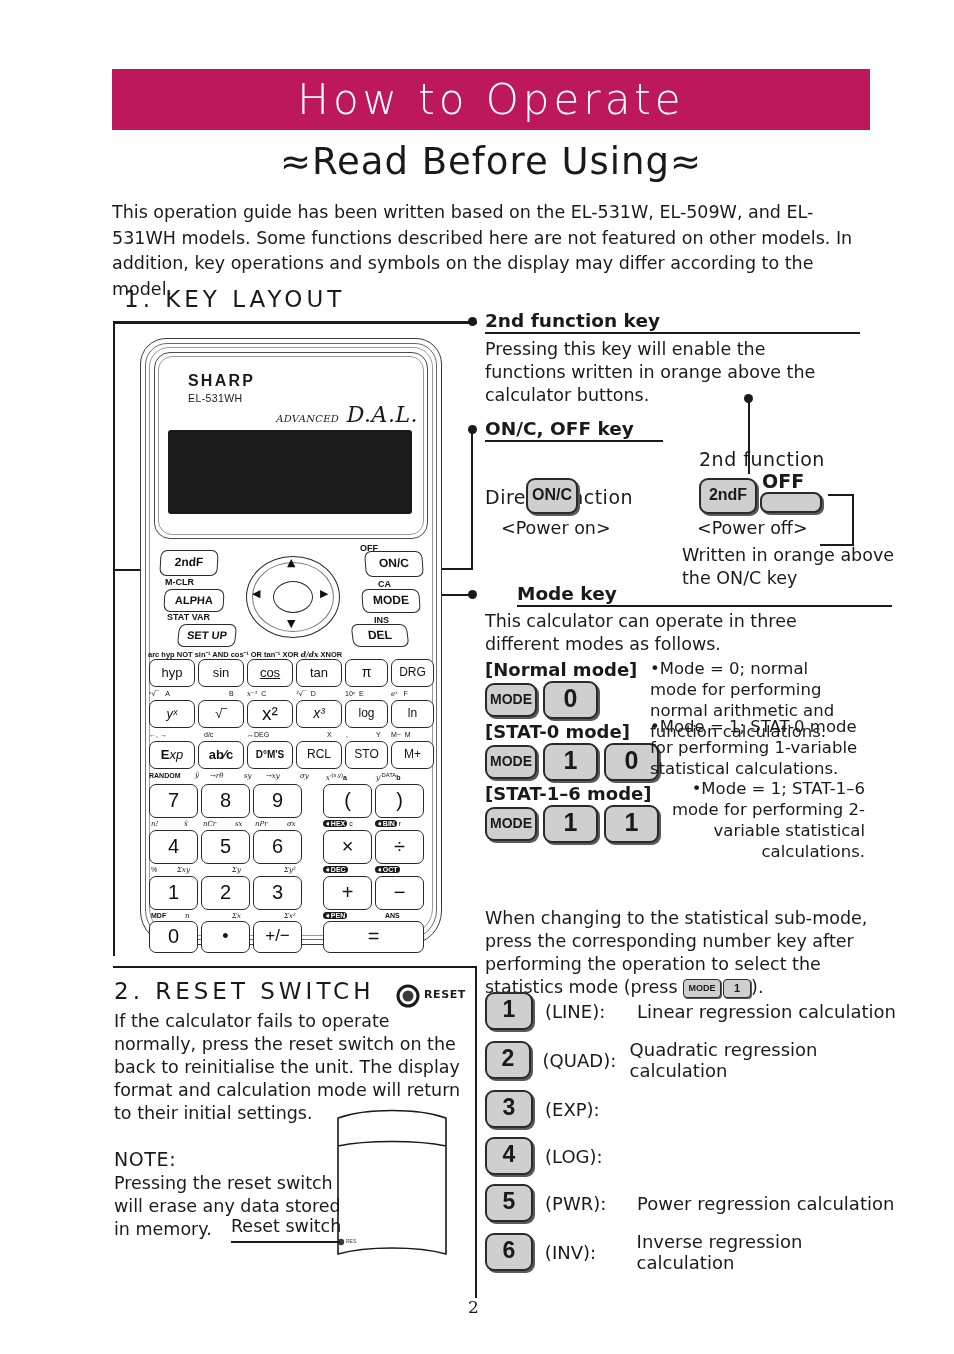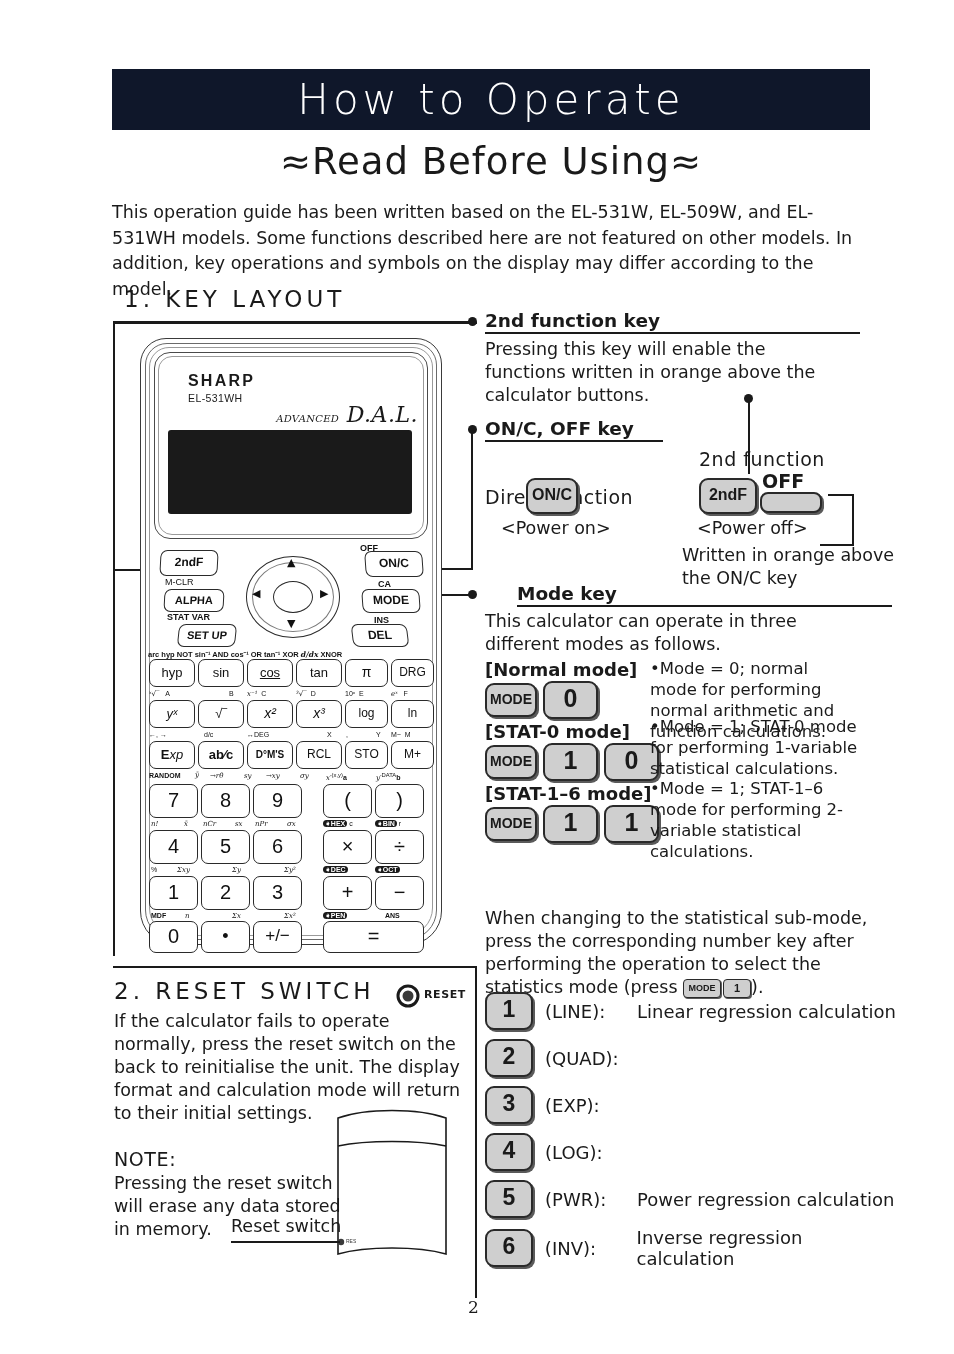--- a/index.html
+++ b/index.html
@@ -2,21 +2,21 @@
 <html><head>
 <meta charset="utf-8">
 <style>
   html,body{margin:0;padding:0;background:#fff;}
   body{width:954px;height:1354px;position:relative;
        font-family:"DejaVu Sans","Liberation Sans",sans-serif;color:#1a1a1a;}
   .page{position:absolute;left:0;top:0;width:954px;height:1354px;overflow:hidden;}
 
   
   .titlebar{position:absolute;left:112px;top:69px;width:758px;height:61px;
-            background:#0f172a;}
+            background:#be185d;}
   .titlebar span{display:block;text-align:center;color:#fff;font-size:42px;
             letter-spacing:4px;line-height:61px;font-weight:300;}
   .subtitle{position:absolute;left:112px;top:140px;width:758px;text-align:center;
             font-size:37px;letter-spacing:1px;font-weight:400;}
   .intro{position:absolute;left:112px;top:200px;width:750px;font-size:17.5px;
          line-height:25.5px;}
 
   
   .sec-head{font-size:23px;letter-spacing:4px;font-weight:400;}
   #sec1{position:absolute;left:124px;top:286px;}
@@ -135,21 +135,21 @@
     <div class="brand">SHARP</div>
     <div class="model">EL-531WH</div>
     <div class="dal"><small>ADVANCED</small> <b style="font-weight:400">D.A.L.</b></div>
     <div class="lcd"></div>
 
     <div class="pad">
 
       <div class="key" style="left:20px;top:212px;width:56px;height:24px;line-height:23px;font-size:12px;font-weight:bold;transform:skewX(-3deg);">
         <span>2ndF</span>
         </div>
-      <div class="kfn" style="left:25px;top:239px;font-size:9px;font-weight:normal;">M-CLR</div>
+      <div class="kfn" style="left:25px;top:239px;font-size:9px;font-weight:bold;">M-CLR</div>
       <div class="key" style="left:24px;top:251px;width:58px;height:21px;line-height:20px;font-size:11px;font-weight:bold;transform:skewX(-3deg);">
         <span>ALPHA</span>
         </div>
       <div class="kfn" style="left:27px;top:274px;font-size:9px;font-weight:bold;">STAT VAR</div>
       <div class="key" style="left:38px;top:286px;width:56px;height:21px;line-height:20px;font-size:11px;font-weight:bold;transform:skewX(-6deg);">
         <span>SET UP</span>
         </div>
 
       <div class="kfn" style="left:220px;top:205px;font-size:9px;font-weight:bold;">OFF</div>
       <div class="key" style="left:225px;top:213px;width:56px;height:24px;line-height:23px;font-size:12px;font-weight:bold;transform:skewX(4deg);">
@@ -183,21 +183,21 @@
 
       <div class="kfn" style="left:9px;top:352px;"><i>ˣ√‾</i>&nbsp;&nbsp;&nbsp;A</div>
       <div class="kfn" style="left:89px;top:352px;">B</div>
       <div class="kfn" style="left:107px;top:352px;"><i>x⁻¹</i>&nbsp;&nbsp;C</div>
       <div class="kfn" style="left:156px;top:352px;"><i>³√‾</i>&nbsp;&nbsp;D</div>
       <div class="kfn" style="left:205px;top:352px;">10ˣ&nbsp;&nbsp;E</div>
       <div class="kfn" style="left:251px;top:352px;"><i>eˣ</i>&nbsp;&nbsp;&nbsp;F</div>
 
       <div class="key" style="left:9px;top:362px;width:44px;height:26px;line-height:25px;font-size:13px;font-style:italic;">yˣ</div>
       <div class="key" style="left:58px;top:362px;width:44px;height:26px;line-height:25px;font-size:13px;">√‾</div>
-      <div class="key" style="left:107px;top:362px;width:44px;height:26px;line-height:25px;font-size:14px;font-style:italic;">x²</div>
+      <div class="key" style="left:107px;top:362px;width:44px;height:26px;line-height:25px;font-size:19px;">x²</div>
       <div class="key" style="left:156px;top:362px;width:44px;height:26px;line-height:25px;font-size:14px;font-style:italic;">x³</div>
       <div class="key" style="left:205px;top:362px;width:41px;height:26px;line-height:25px;font-size:12px;">log</div>
       <div class="key" style="left:251px;top:362px;width:41px;height:26px;line-height:25px;font-size:12px;">ln</div>
 
       <div class="kfn" style="left:9px;top:393px;">←, →</div>
       <div class="kfn" style="left:64px;top:393px;">d/c</div>
       <div class="kfn" style="left:107px;top:393px;">↔DEG</div>
       <div class="kfn" style="left:187px;top:393px;">X</div>
       <div class="kfn" style="left:206px;top:393px;">,</div>
       <div class="kfn" style="left:236px;top:393px;">Y</div>
@@ -317,39 +317,40 @@
              <span>0</span></div>
         <div style="position:absolute;left:165px;top:57px;width:215px;font-size:16.5px;line-height:21px;">•Mode = 1; STAT-0 mode for performing 1-variable statistical calculations.</div>
 
         <div style="position:absolute;left:0;top:124px;font-size:18px;font-weight:bold;">[STAT-1–6 mode]</div>
         <div class="pill mode" style="position:absolute;left:0;top:148px;width:48px;height:30px;line-height:28px;font-size:14px;">
              <span>MODE</span></div>
         <div class="pill num" style="position:absolute;left:58px;top:146px;width:51px;height:34px;line-height:31px;">
              <span>1</span></div>
         <div class="pill num" style="position:absolute;left:119px;top:146px;width:51px;height:34px;line-height:31px;">
              <span>1</span></div>
-        <div style="position:absolute;left:165px;top:119px;width:215px;font-size:16.5px;line-height:21px;">•Mode = 1; STAT-1–6 mode for performing 2-variable statistical calculations.</div>
+        <div style="position:absolute;left:165px;top:119px;width:215px;font-size:16.5px;line-height:21px;text-align:right;">•Mode = 1; STAT-1–6 mode for performing 2-variable statistical calculations.</div>
       </div>
     </div>
 
     <div style="position:absolute;left:0;top:907px;width:410px;font-size:17.5px;line-height:23px;">
       <span>When changing to the statistical sub-mode, press the corresponding number key after performing the operation to select the statistics mode (press </span><span class="pill" style="width:36px;height:17px;line-height:16px;font-size:9px;border-width:1.4px;border-radius:4px;box-shadow:1px 1px 0 #5a5a5a;">
         <span>MODE</span></span><span class="pill" style="width:26px;height:17px;line-height:16px;font-size:11px;border-width:1.4px;border-radius:4px;margin-left:2px;box-shadow:1px 1px 0 #5a5a5a;">
         <span>1</span></span><span>).</span>
     </div>
 
     <div style="position:absolute;left:0;top:992px;width:420px;">
       <div class="reg-row">
         <div class="pill reg-key"><span>1</span></div>
         <div class="reg-abbr">(LINE):</div>
         <div class="reg-desc">Linear regression calculation</div>
       </div>
       <div class="reg-row">
         <div class="pill reg-key"><span>2</span></div>
         <div class="reg-abbr">(QUAD):</div>
+        <div class="reg-desc">Quadratic regression calculation</div>
       </div>
       <div class="reg-row">
         <div class="pill reg-key"><span>3</span></div>
         <div class="reg-abbr">(EXP):</div>
       </div>
       <div class="reg-row">
         <div class="pill reg-key"><span>4</span></div>
         <div class="reg-abbr">(LOG):</div>
       </div>
       <div class="reg-row">

